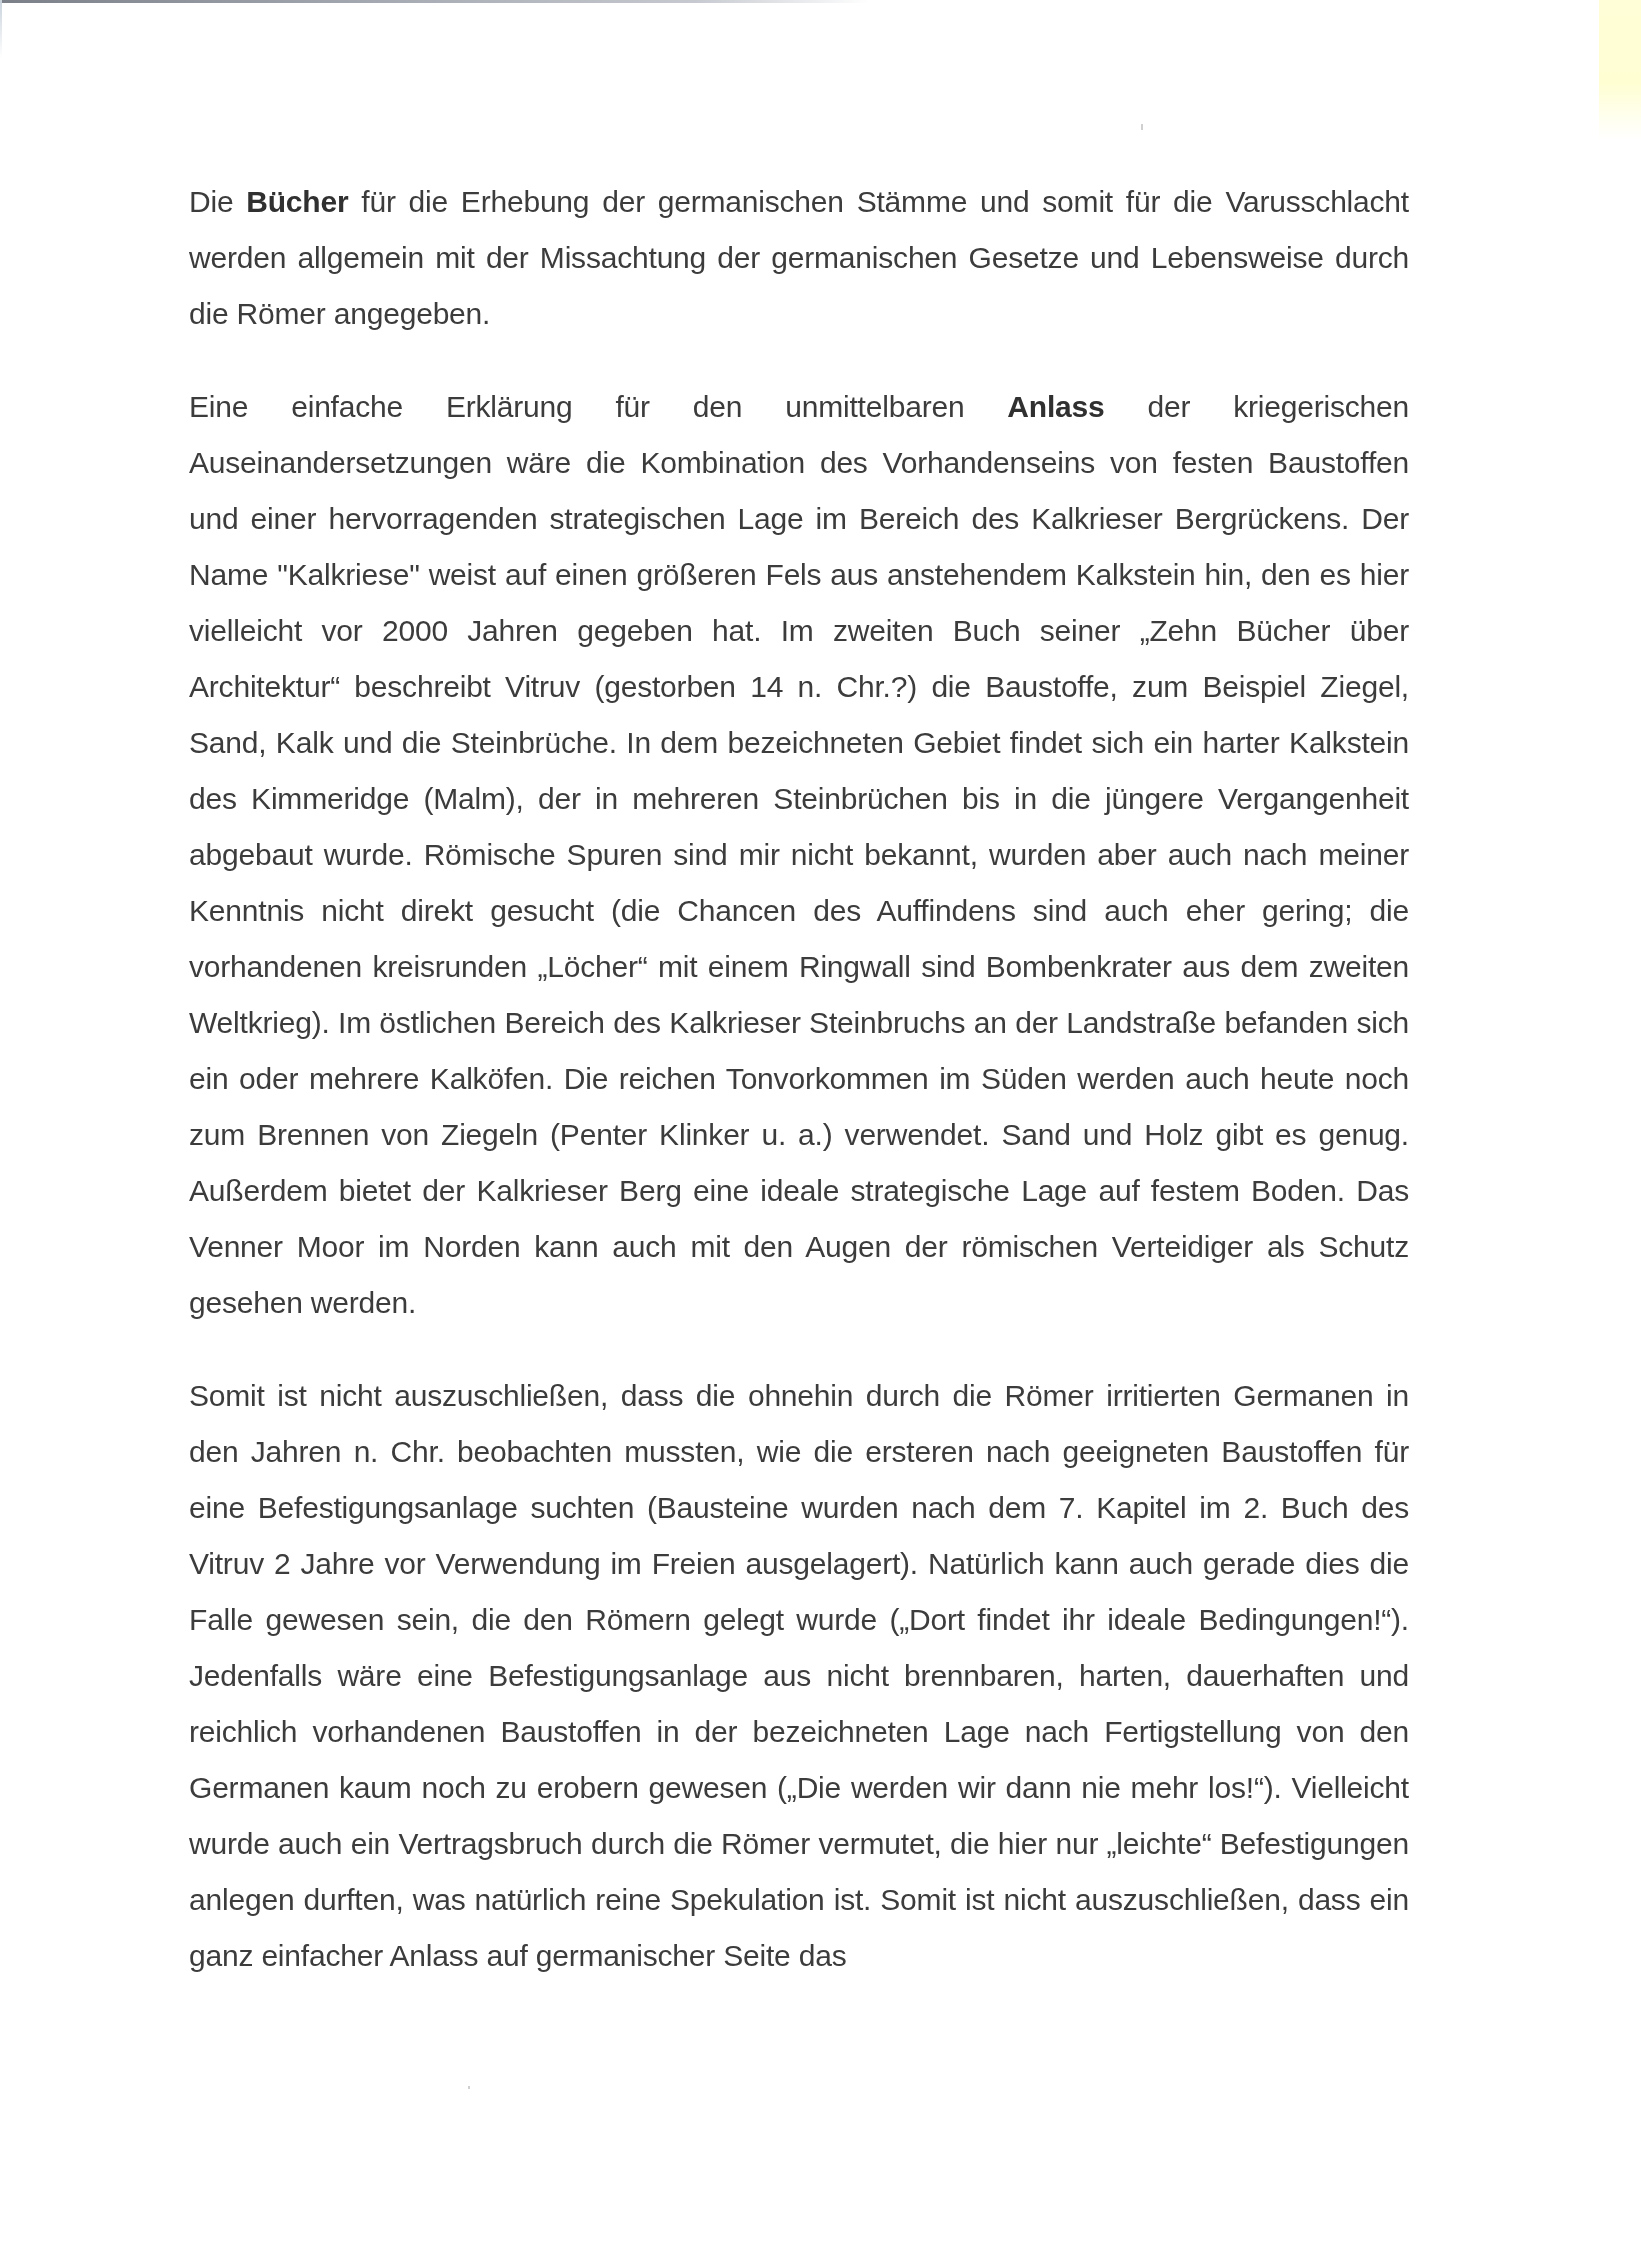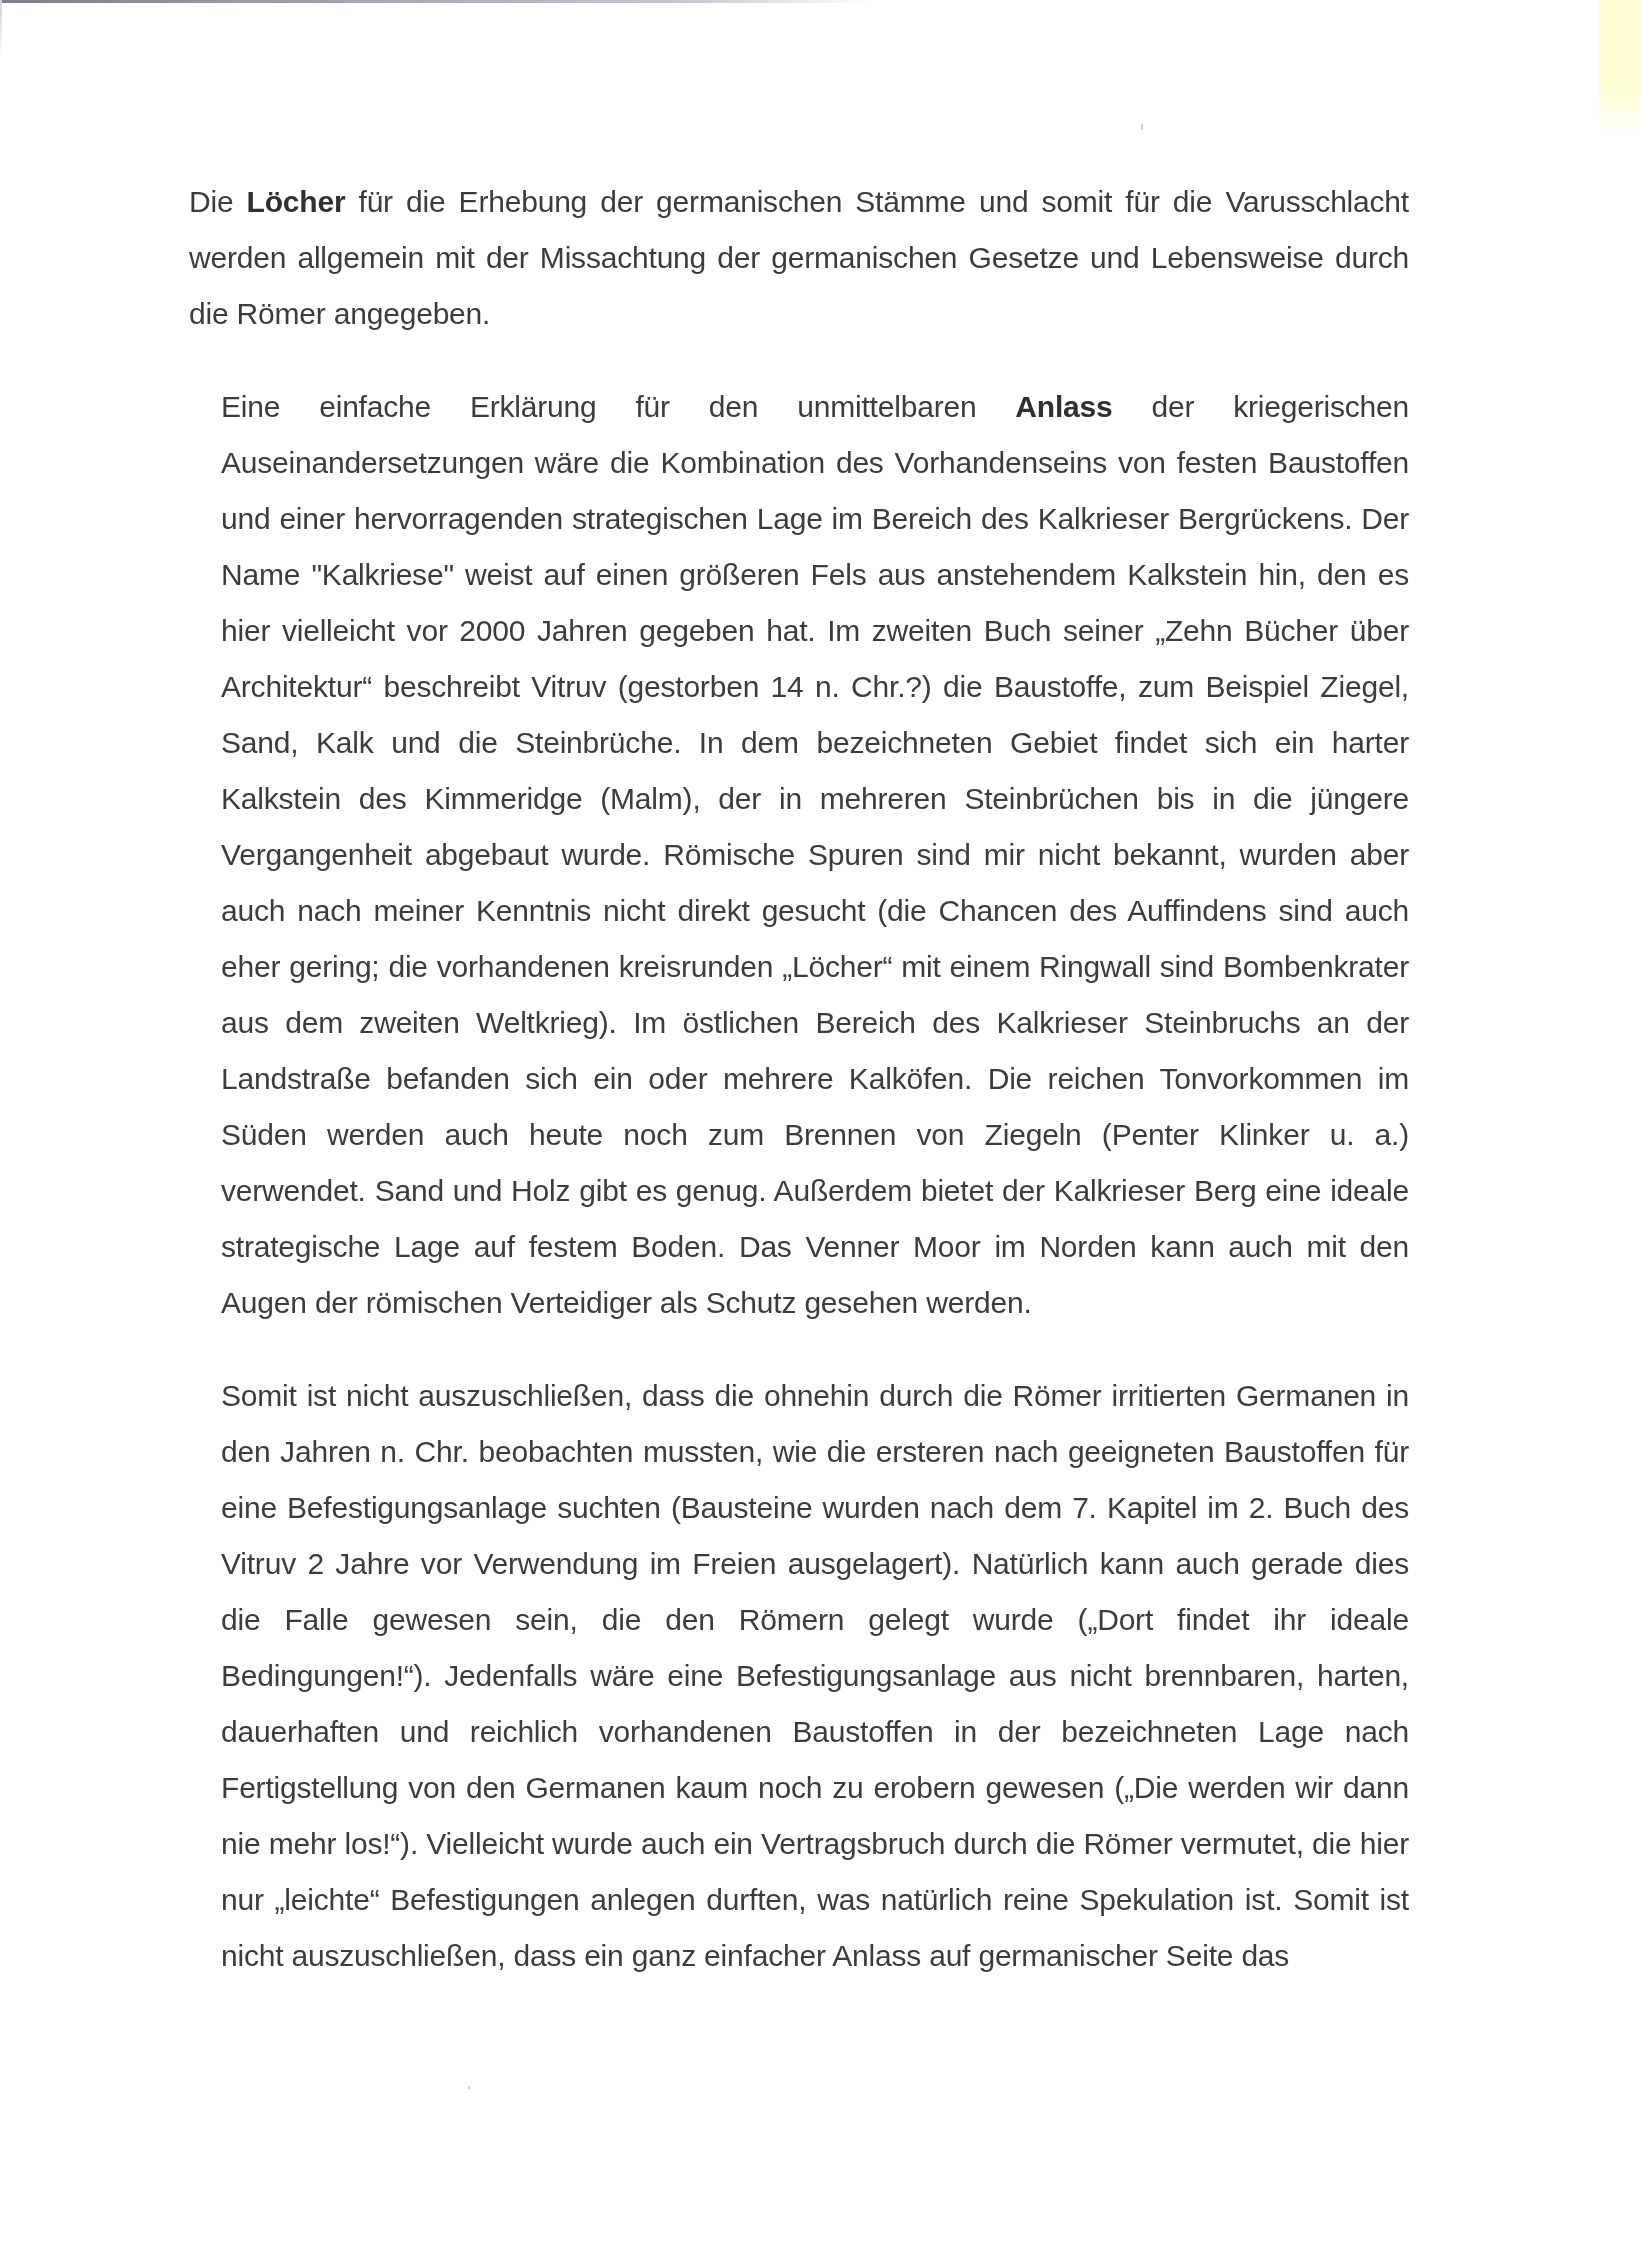--- a/index.html
+++ b/index.html
@@ -49,21 +49,20 @@
       font-family: "Liberation Sans", sans-serif;
       font-size: 30px;
       line-height: 56px;
       color: #3c3c3c;
       text-align: justify;
       text-justify: inter-word;
       letter-spacing: -0.2px;
     }
     .para + .para {
       margin-top: 37px;
-      margin-left: 32px;
     }
     .para strong {
       font-weight: bold;
       color: #303030;
     }
     .speck {
       position: absolute;
       width: 1.9px;
       height: 5.8px;
       background: #d0d0d0;
@@ -71,21 +70,21 @@
   </style>
 </head>
 <body>
 
 <div class="scan-top-edge"></div>
 <div class="scan-left-edge"></div>
 <div class="yellow-tab"></div>
 
 <div class="page">
   <p class="para">
-    <span>Die </span><strong>Löcher</strong><span> für die Erhebung der germanischen Stämme und somit für die Varusschlacht werden allgemein mit der Missachtung der germanischen Gesetze und Lebensweise  durch die Römer angegeben.</span>
+    <span>Die </span><strong>Bücher</strong><span> für die Erhebung der germanischen Stämme und somit für die Varusschlacht werden allgemein mit der Missachtung der germanischen Gesetze und Lebensweise  durch die Römer angegeben.</span>
   </p>
   <p class="para">
     <span>Eine einfache Erklärung für den unmittelbaren </span><strong>Anlass</strong><span> der kriegerischen Auseinandersetzungen wäre die Kombination des Vorhandenseins von festen Baustoffen und einer hervorragenden strategischen Lage im Bereich des Kalkrieser Bergrückens. Der Name "Kalkriese" weist auf einen größeren Fels aus anstehendem Kalkstein hin, den es hier vielleicht vor 2000 Jahren gegeben hat. Im zweiten Buch seiner „Zehn Bücher über Architektur“  beschreibt Vitruv (gestorben 14 n. Chr.?) die Baustoffe, zum Beispiel Ziegel, Sand, Kalk und die Steinbrüche. In dem bezeichneten Gebiet findet sich ein harter Kalkstein des Kimmeridge (Malm), der in mehreren Steinbrüchen bis in die jüngere Vergangenheit abgebaut wurde. Römische Spuren sind mir nicht bekannt, wurden aber auch nach meiner Kenntnis nicht direkt gesucht (die Chancen des Auffindens sind auch eher gering; die vorhandenen kreisrunden „Löcher“ mit einem Ringwall sind Bombenkrater aus dem zweiten Weltkrieg). Im östlichen Bereich des Kalkrieser Steinbruchs an der Landstraße befanden sich ein oder mehrere Kalköfen. Die reichen Tonvorkommen im Süden werden auch heute noch zum Brennen von Ziegeln (Penter Klinker u. a.) verwendet. Sand und Holz gibt es genug. Außerdem bietet der Kalkrieser Berg eine ideale strategische Lage auf festem Boden. Das Venner Moor im Norden kann auch mit den Augen der römischen Verteidiger als Schutz gesehen werden.</span>
   </p>
   <p class="para">
     <span>Somit ist nicht auszuschließen, dass die ohnehin durch die Römer irritierten Germanen in den Jahren n. Chr. beobachten mussten, wie die ersteren nach geeigneten Baustoffen für eine Befestigungsanlage suchten (Bausteine wurden nach dem 7. Kapitel im 2. Buch des Vitruv 2 Jahre vor Verwendung im Freien ausgelagert). Natürlich kann auch gerade dies die Falle gewesen sein, die den Römern gelegt wurde („Dort findet ihr ideale Bedingungen!“). Jedenfalls wäre eine Befestigungsanlage aus nicht brennbaren, harten, dauerhaften und reichlich vorhandenen Baustoffen in der bezeichneten Lage nach Fertigstellung von den Germanen kaum noch zu erobern gewesen („Die werden wir dann nie mehr los!“). Vielleicht wurde auch ein Vertragsbruch durch die Römer vermutet, die hier nur „leichte“ Befestigungen anlegen durften, was natürlich reine Spekulation ist. Somit ist nicht auszuschließen, dass ein ganz einfacher Anlass auf germanischer Seite das</span>
   </p>
 </div>
 
 <div class="speck" style="left:1141px; top:124px;"></div>

